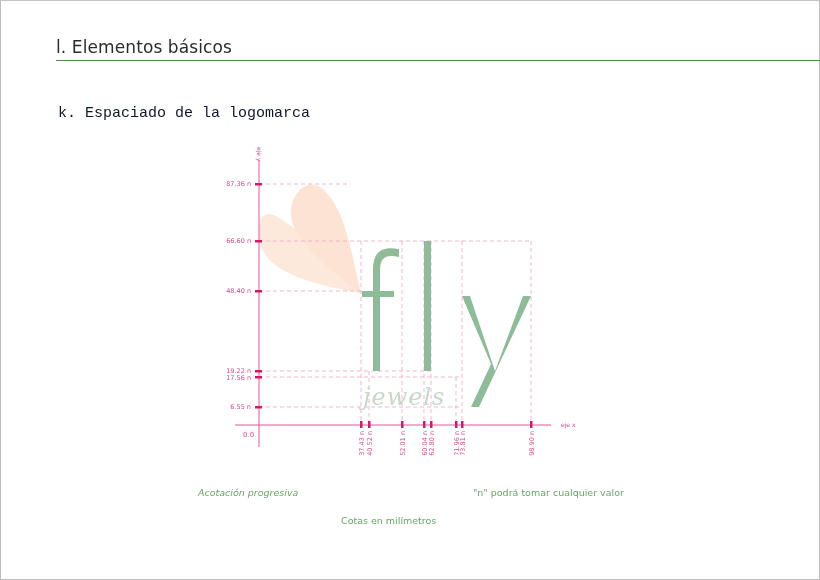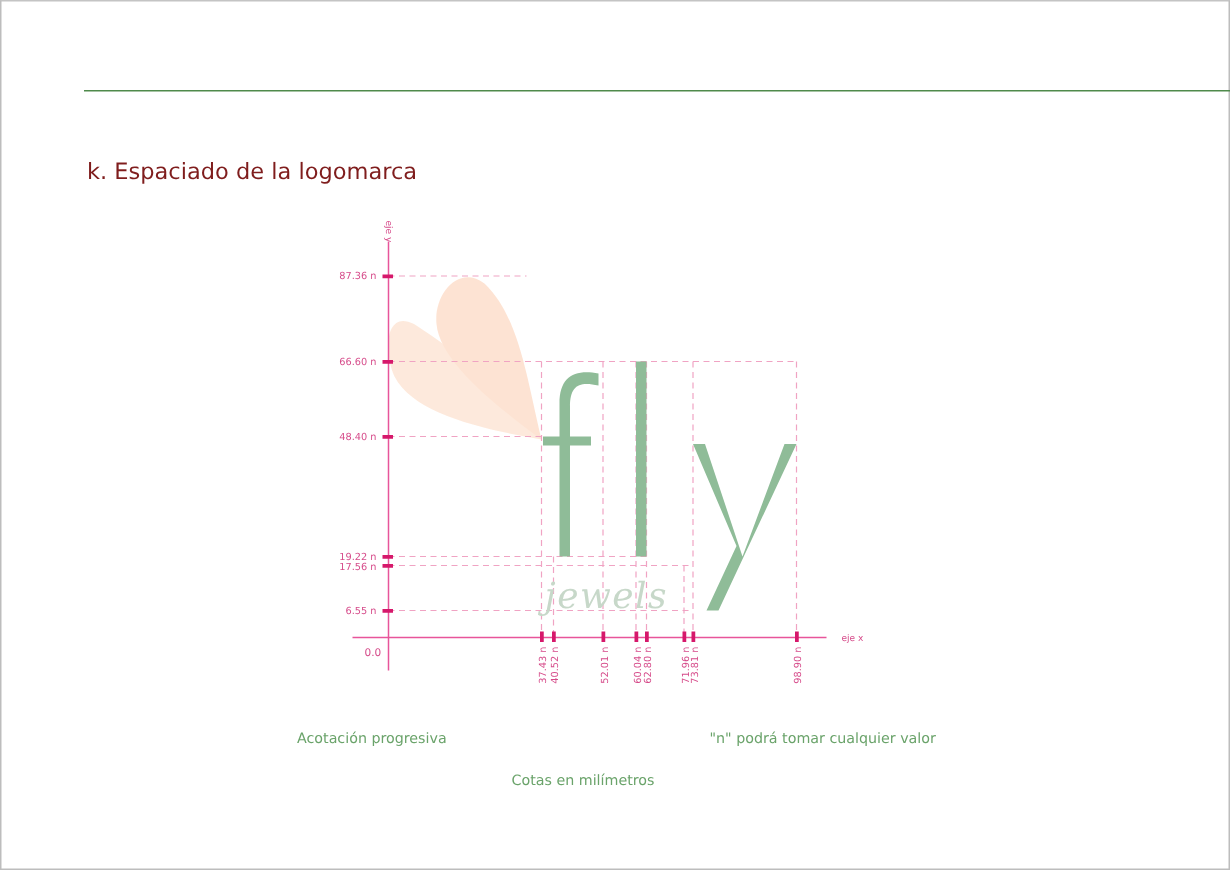--- a/index.html
+++ b/index.html
@@ -1,28 +1,29 @@
 <!DOCTYPE html>
 <html><head>
   <meta charset="utf-8">
   <style>
     html, body { margin:0; padding:0; background:#ffffff; }
     body { width:820px; height:580px; position:relative; overflow:hidden; font-family:"DejaVu Sans", sans-serif; }
     .page { position:absolute; left:0; top:0; width:818px; height:578px; border:1px solid #bdbdbd; border-top-color:#c4c4c4; background:#fff; }
     .section-title { position:absolute; left:55px; top:36px; font-size:17px; color:#2b2b2b; font-weight:normal; letter-spacing:0.1px; }
     .page-number { position:absolute; left:820px; top:42px; font-size:12px; color:#ec4899; }
     .header-rule { position:absolute; left:55px; top:59px; width:765px; height:1px; background:#4f8a4b; }
-    .subsection-title { position:absolute; left:57px; top:104px; font-size:15px; color:#7f1d1d; }
+    .subsection-title { position:absolute; left:57px; top:104px; font-size:15px; color:#0f172a;font-family:Liberation Mono, monospace; }
     svg.diagram { position:absolute; left:0; top:0; }
     .caption { position:absolute; top:486px; font-size:9.5px; color:#6aa36a; white-space:nowrap; }
   </style>
 </head>
 <body>
 
 <div class="page">
+  <div class="section-title">l. Elementos básicos</div>
   <div class="page-number">17</div>
   <div class="header-rule"></div>
   <div class="subsection-title">k. Espaciado de la logomarca</div>
 
   <svg class="diagram" width="820" height="580" viewBox="0 0 820 580">
 
     <g opacity="0.85">
       <path d="M360 292 C 330 250, 290 225, 275 215 C 255 205, 255 235, 262 250 C 275 275, 320 285, 360 292 Z" fill="#fde6d6"></path>
       <path d="M360 292 C 350 250, 345 210, 322 188 C 305 175, 288 195, 290 215 C 292 240, 330 270, 360 292 Z" fill="#fddfcc"></path>
     </g>
@@ -94,16 +95,16 @@
       <text transform="translate(433,430) rotate(-90)" font-size="6.5" fill="#d64b8a" text-anchor="end">62.80 n</text>
       <rect x="454" y="420" width="2.5" height="7" fill="#d6186b"></rect>
       <text transform="translate(458,430) rotate(-90)" font-size="6.5" fill="#d64b8a" text-anchor="end">71.96 n</text>
       <rect x="460" y="420" width="2.5" height="7" fill="#d6186b"></rect>
       <text transform="translate(464,430) rotate(-90)" font-size="6.5" fill="#d64b8a" text-anchor="end">73.81 n</text>
       <rect x="529" y="420" width="2.5" height="7" fill="#d6186b"></rect>
       <text transform="translate(533,430) rotate(-90)" font-size="6.5" fill="#d64b8a" text-anchor="end">98.90 n</text>
     </g>
   </svg>
 
-  <div class="caption" style="left:197px;">Acotación progresiva</div>
+  <div class="caption" style="left:197px;font-style:italic;">Acotación progresiva</div>
   <div class="caption" style="left:340px;margin-top:28px;">Cotas en milímetros</div>
   <div class="caption" style="left:472px;">"n" podrá tomar cualquier valor</div>
 </div>
 
 </body></html>

